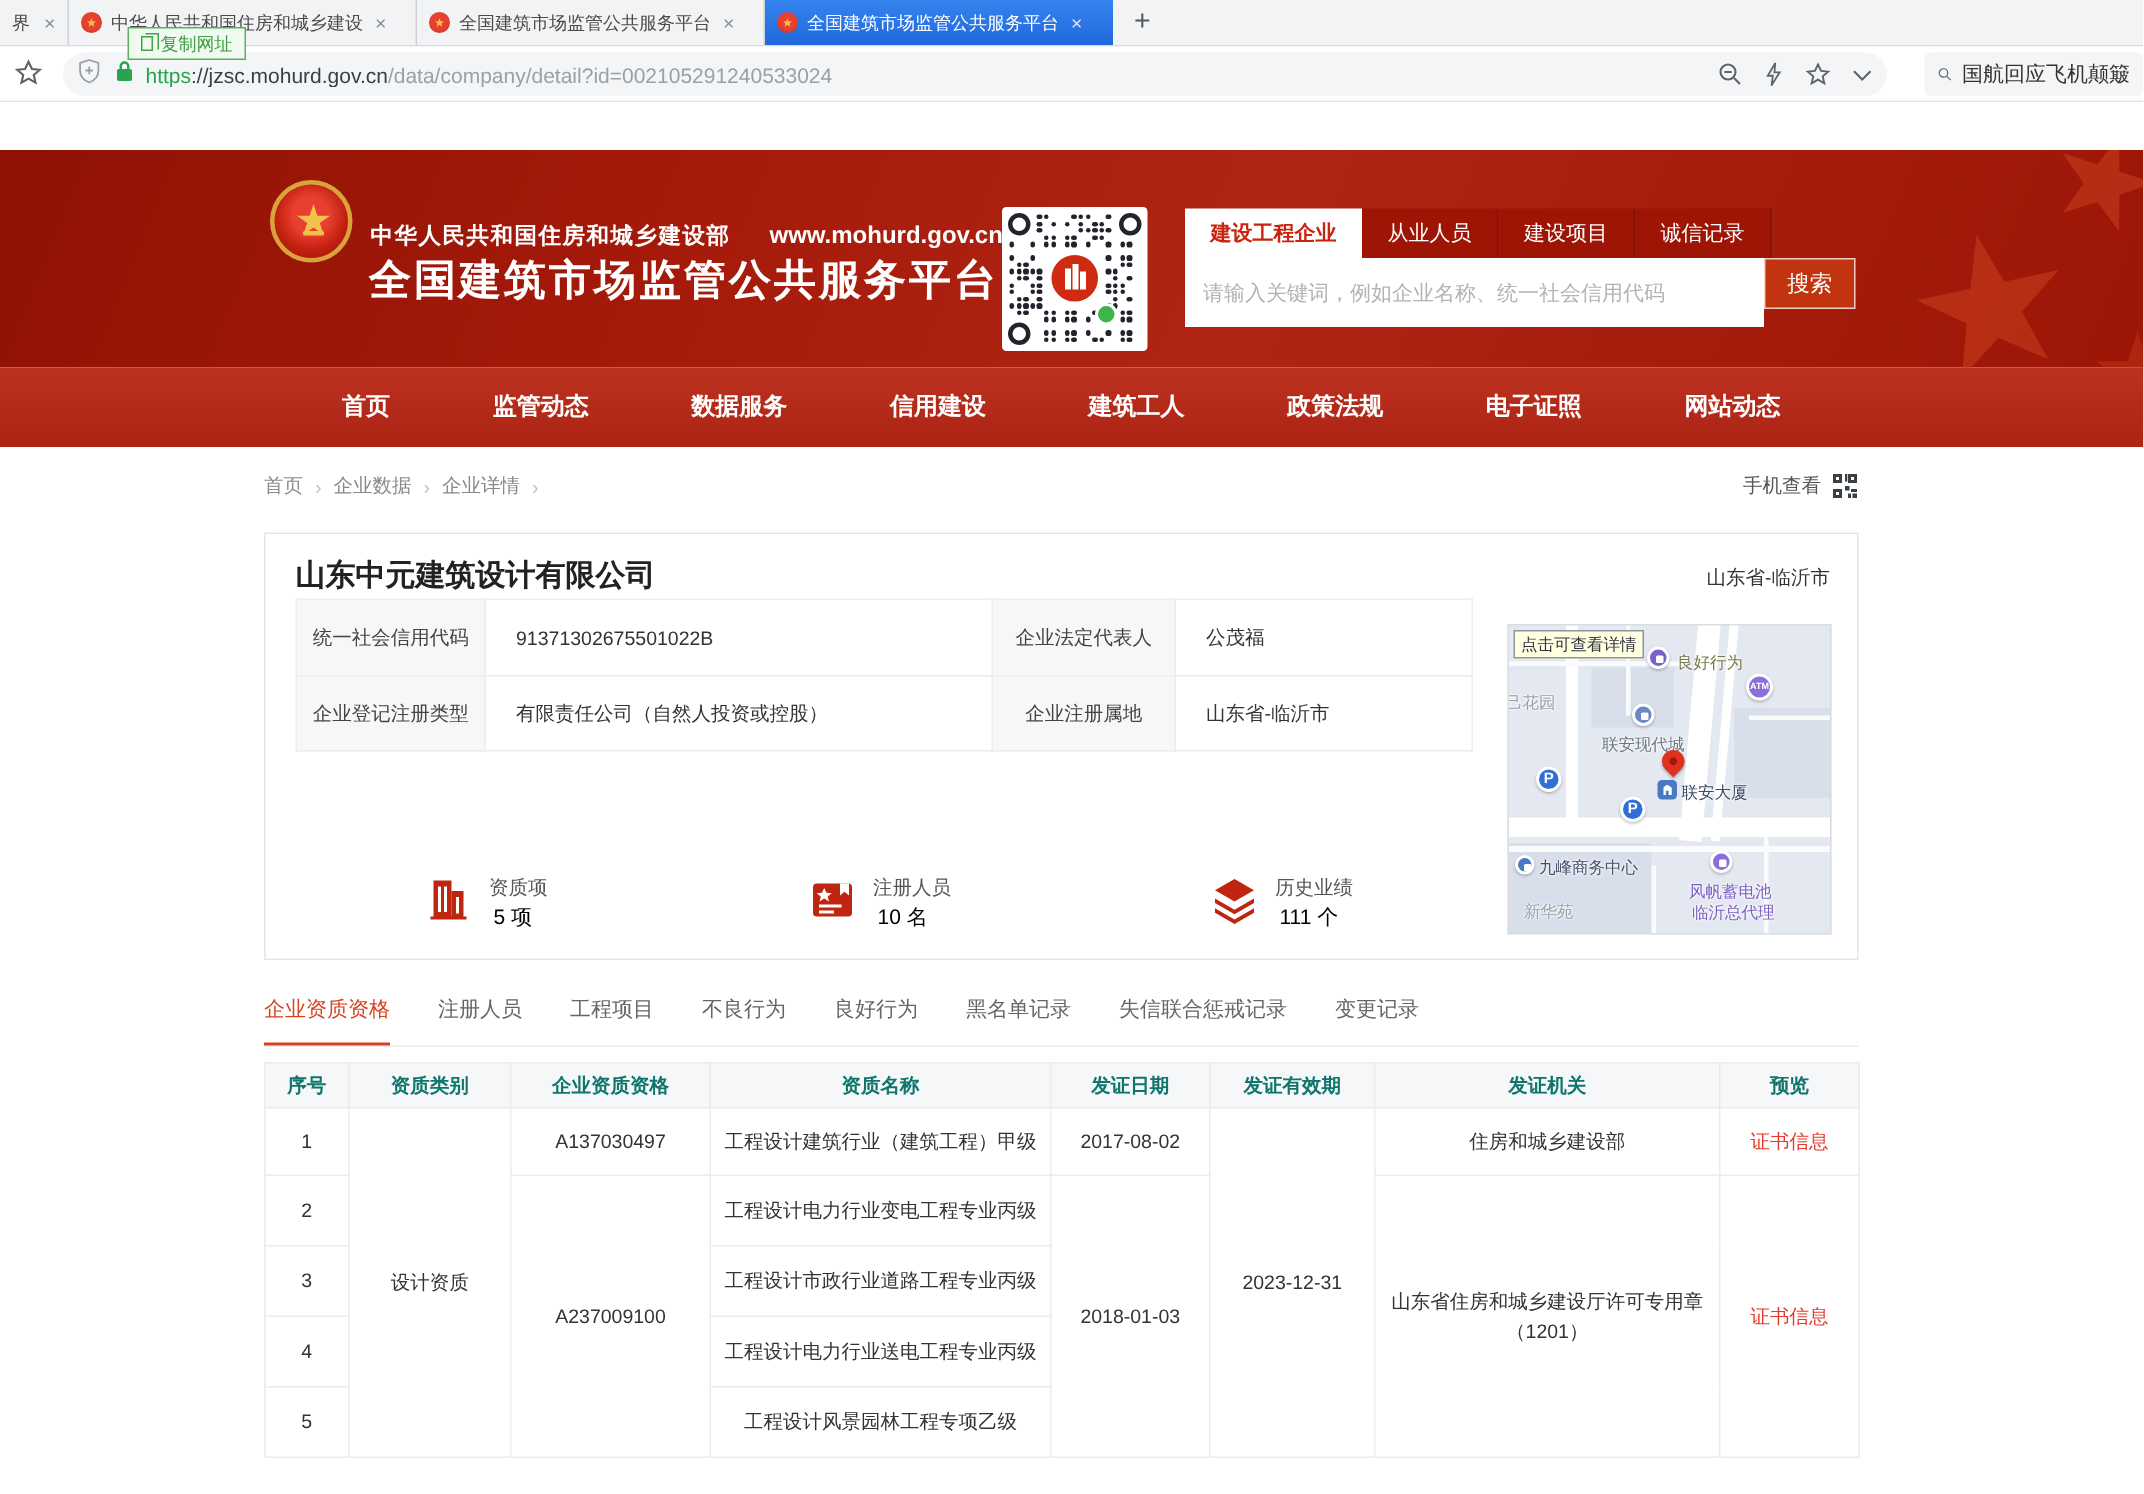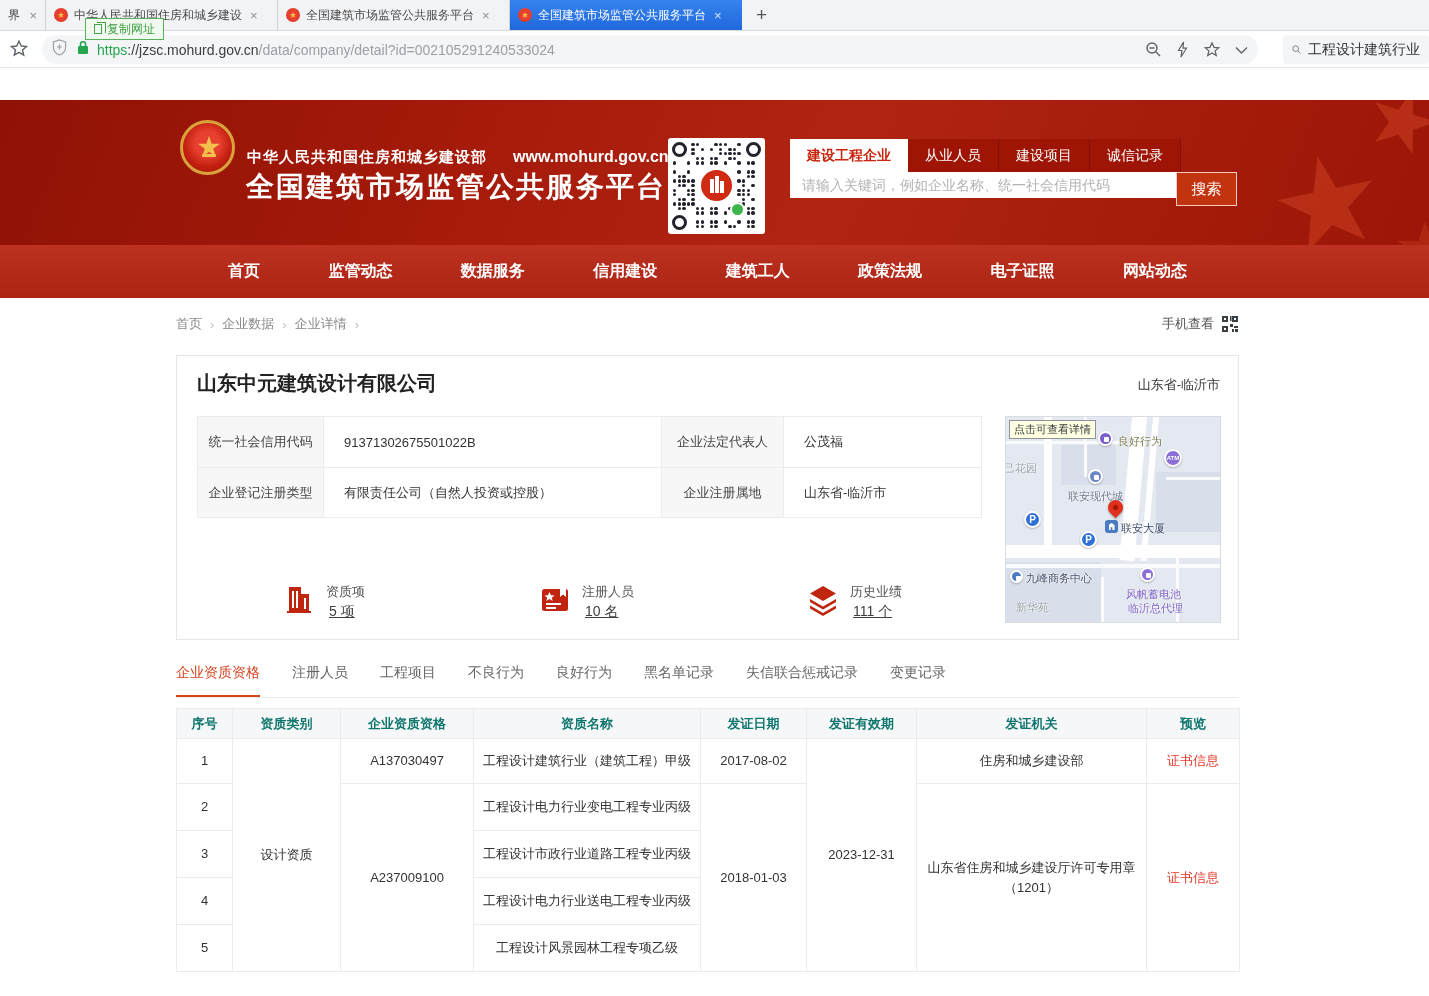--- a/index.html
+++ b/index.html
@@ -51,47 +51,47 @@
   .qr i { position:absolute; width:3.4px; height:3.4px; border-radius:50%; background:#23232d; }
   .qr-f { position:absolute; width:15px; height:15px; border:3.5px solid #23232d; border-radius:50%; }
   .qr-center { position:absolute; left:31px; top:30px; width:35px; height:35px; border-radius:50%; background:#cf2a12; border:2px solid #fff; }
   .qr-center b { position:absolute; background:#fff; }
   .qr-green { position:absolute; left:62px; top:64px; width:15px; height:15px; border-radius:50%; background:#3cb54a; border:2px solid #fff; }
   .searchmod { position:absolute; left:790px; top:39px; width:447px; }
   .stabs { display:flex; height:33px; }
   .stab { display:flex; align-items:center; padding:0 17px; background:#9e1506; color:#fff; font-size:14px; border-right:1px solid rgba(0,0,0,.18); cursor:pointer; }
   .stab.active { background:#fff; color:#c9240e; font-weight:bold; border-right:none; }
   .srow { display:flex; height:34px; }
-  .srow input { flex:1; height:26px; border:none; outline:none; background:#fff; padding:0 12px; font-size:14px; color:#333; font-family:inherit; }
+  .srow input { flex:1; height:46px; border:none; outline:none; background:#fff; padding:0 12px; font-size:14px; color:#333; font-family:inherit; }
   .srow input::placeholder { color:#b3b3b3; }
   .sbtn { width:61px; height:34px; background:#c2340f; border:1px solid rgba(255,255,255,.75); color:#fff; font-size:15px; cursor:pointer; font-family:inherit; }
 
   
   .nav { position:absolute; left:0; top:245px; width:1429px; height:53px; background:linear-gradient(180deg,#bc3120,#ad2414); overflow:hidden; }
   .nav-inner { position:absolute; left:176px; top:0; width:1063px; height:53px; display:flex; justify-content:space-between; align-items:center; padding:0 52px; }
   .nav-item { color:#fff; font-size:16px; font-weight:bold; cursor:pointer; white-space:nowrap; }
 
   
   .crumbrow { position:absolute; left:0; top:313px; width:1429px; height:24px; }
   .crumbs { position:absolute; left:176px; top:2px; font-size:13px; color:#8a8a8a; display:flex; align-items:center; }
   .crumb { cursor:pointer; }
   .crumb-sep { margin:0 8px; color:#c0c0c0; }
   .mobileview { position:absolute; right:191px; top:2px; display:flex; align-items:center; gap:8px; color:#555; font-size:13px; cursor:pointer; }
 
   
   .card { position:absolute; left:176px; top:355px; width:1063px; height:285px; background:#fff; border:1px solid #e5e6e8; }
   .cname { position:absolute; left:20px; top:14px; font-size:20px; font-weight:bold; color:#222; }
   .cregion { position:absolute; right:18px; top:20px; font-size:13px; color:#333; }
-  .infotable { position:absolute; left:20px; top:60px; width:784px; border-collapse:collapse; table-layout:fixed; }
+  .infotable { position:absolute; left:20px; top:43px; width:784px; border-collapse:collapse; table-layout:fixed; }
   .infotable td { border:1px solid #ececec; font-size:13px; color:#333; }
   .infotable td.lbl { background:#f7f7f7; text-align:center; color:#444; }
   .infotable td.val { padding-left:20px; }
   .stat { position:absolute; display:flex; align-items:flex-start; gap:11px; }
   .stat .slabel { font-size:13px; color:#555; line-height:15px; }
-  .stat .svalue { font-size:14px; color:#404040; margin-top:4px; padding-left:3px;text-decoration:underline; }
+  .stat .svalue { font-size:14px; color:#000000; margin-top:4px; padding-left:3px; }
 
   
   .map { position:absolute; left:828px; top:60px; width:216px; height:207px; background:#e4e9f1; border:1px solid #d9dde3; overflow:hidden; cursor:pointer; }
   .blk { position:absolute; background:#d8dfea; }
   .rd { position:absolute; background:#fff; }
   .rd-thin { position:absolute; background:#fafbfd; }
   .map-tip { position:absolute; left:3px; top:3px; background:#ffffe1; border:1px solid #8f9399; color:#33373d; font-size:11px; padding:1px 4px; z-index:6; white-space:nowrap; }
   .mlabel { position:absolute; font-size:11px; white-space:nowrap; text-shadow:0 0 2px #fff,0 0 2px #fff; z-index:4; }
   .mpin { position:absolute; border-radius:50%; border:2px solid #fff; z-index:3; box-shadow:0 1px 2px rgba(0,0,0,.25); }
   .mpin-dot::after { content:""; position:absolute; left:4px; top:4px; width:5px; height:5px; background:#fff; border-radius:1px; }
@@ -180,21 +180,21 @@
         <svg width="13" height="8" viewBox="0 0 13 8">
             <path d="M1 1.5 6.5 7 12 1.5" fill="none" stroke="#5f6368" stroke-width="1.4"></path>
           </svg>
       </span>
     </div>
     <div class="quicksearch">
       <svg width="15" height="15" viewBox="0 0 16 16">
           <circle cx="6.5" cy="6.5" r="5" fill="none" stroke="#5f6368" stroke-width="1.4"></circle>
           <path d="M10.5 10.5 15 15" stroke="#5f6368" stroke-width="1.4"></path>
         </svg>
-      <span>工程设计建筑行业</span>
+      <span>国航回应飞机颠簸</span>
     </div>
   </div>
 
   <div class="banner">
     <svg class="b-star" style="left:1275px;top:50px" width="105" height="105" viewBox="0 0 100 100">
         <polygon points="50,5 61,38 96,38 68,59 78,92 50,72 22,92 32,59 4,38 39,38" fill="#c53a1d" transform="rotate(-12 50 50)"></polygon>
       </svg>
     <svg class="b-star" style="left:1368px;top:-15px" width="70" height="70" viewBox="0 0 100 100">
         <polygon points="50,5 61,38 96,38 68,59 78,92 50,72 22,92 32,59 4,38 39,38" fill="#c53a1d" transform="rotate(18 50 50)"></polygon>
       </svg>

